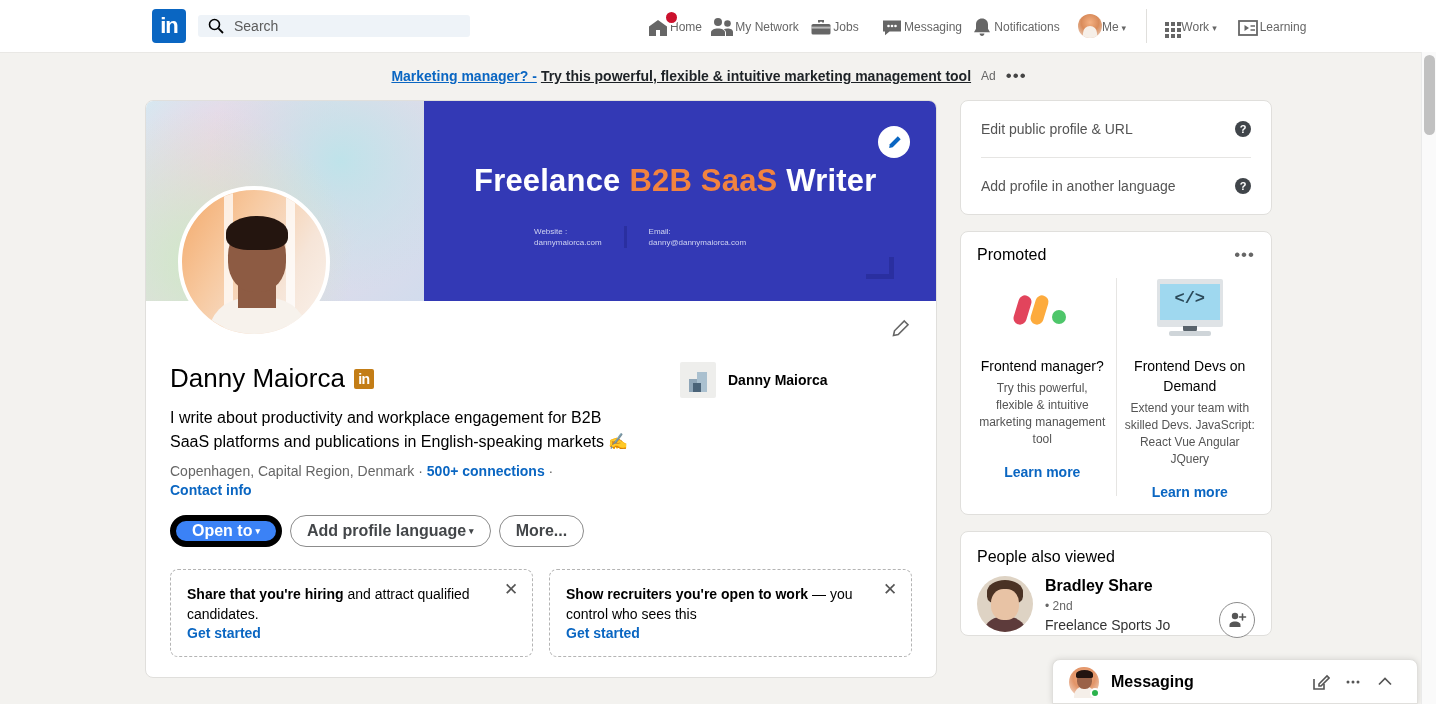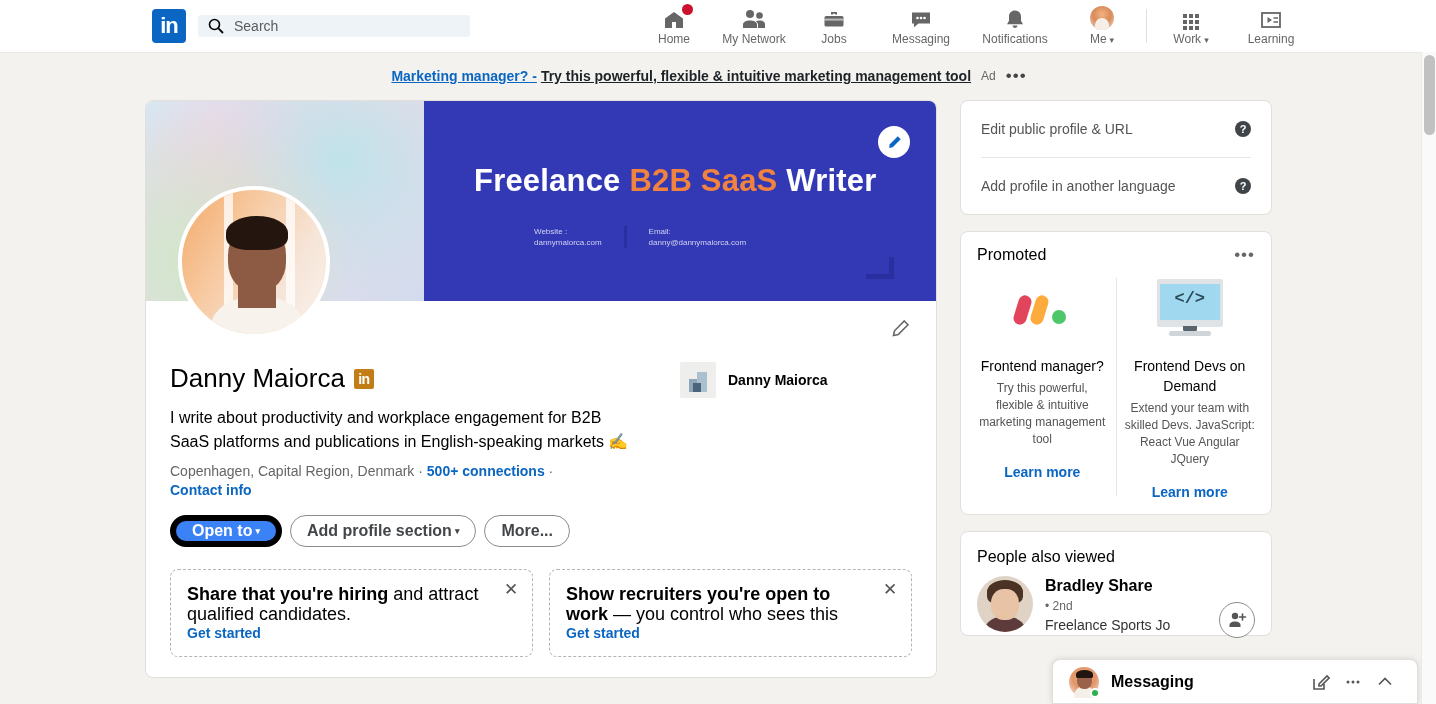--- a/index.html
+++ b/index.html
@@ -35,21 +35,21 @@
   .searchbox input {
     border: none; outline: none; background: transparent;
     font-family: inherit; font-size: 14px; color: #000;
     margin-left: 10px; width: 215px;
   }
   .searchbox input::placeholder { color: #5b5b5b; }
 
   .nav-items { display: flex; align-items: center; margin-left: 164px; }
   .nav-item {
     width: 80px; height: 52px;
-    display: flex; flex-direction: column; align-items: center; justify-content: center;
+    display: flex; flex-direction: row; align-items: center; justify-content: center;
     color: #666666; font-size: 12px; position: relative; cursor: pointer;
   }
   .nav-item .ic { height: 24px; display: flex; align-items: flex-end; position: relative; }
   .nav-item .lbl { margin-top: 2px; line-height: 14px; white-space: nowrap; }
   .nav-item.wide { width: 94px; }
   .badge-dot {
     position: absolute; top: -4px; right: -9px;
     width: 15px; height: 15px; border-radius: 50%;
     background: #cb112d; border: 2px solid #fff;
   }
@@ -199,21 +199,21 @@
   }
   .btn-primary { background: #3b82f6; color: #fff; border: 6px solid #000000; }
   .btn-outline { background: #fff; color: #434649; border: 1px solid #8c8c8c; }
 
   
   .prompt-row { display: flex; gap: 16px; margin-top: 22px; }
   .prompt-card {
     width: 364px; border: 1px dashed #b4b4b4; border-radius: 8px;
     padding: 14px 16px 14px 16px; position: relative;
   }
-  .prompt-text { font-size: 18px; color: #000; line-height: 20px; padding-right: 24px; }
+  .prompt-text { font-size: 14px; color: #000; line-height: 20px; padding-right: 24px; }
   .prompt-text b { font-weight: bold; }
   .prompt-link { color: #0a66c2; font-size: 14px; font-weight: bold; margin-top: 1px; display: inline-block; cursor: pointer; }
   .prompt-close {
     position: absolute; right: 12px; top: 10px; width: 18px; height: 18px;
     color: #555; font-size: 17px; display: flex; align-items: center; justify-content: center; cursor: pointer;
   }
 
   
   .card { background: #fff; border: 1px solid #e0dfdc; border-radius: 8px; margin-bottom: 16px; }
   .side-item {
@@ -504,21 +504,21 @@
         </div>
       </div>
     </div>
 
     <div class="btn-row">
       <div class="btn btn-primary">
         <span>Open to</span>
           <span class="caret">▾</span>
       </div>
       <div class="btn btn-outline">
-        <span>Add profile section</span>
+        <span>Add profile language</span>
           <span class="caret">▾</span>
       </div>
       <div class="btn btn-outline">
         <span>More...</span>
       </div>
     </div>
 
     <div class="prompt-row">
       <div class="prompt-card">
         <div class="prompt-text">

